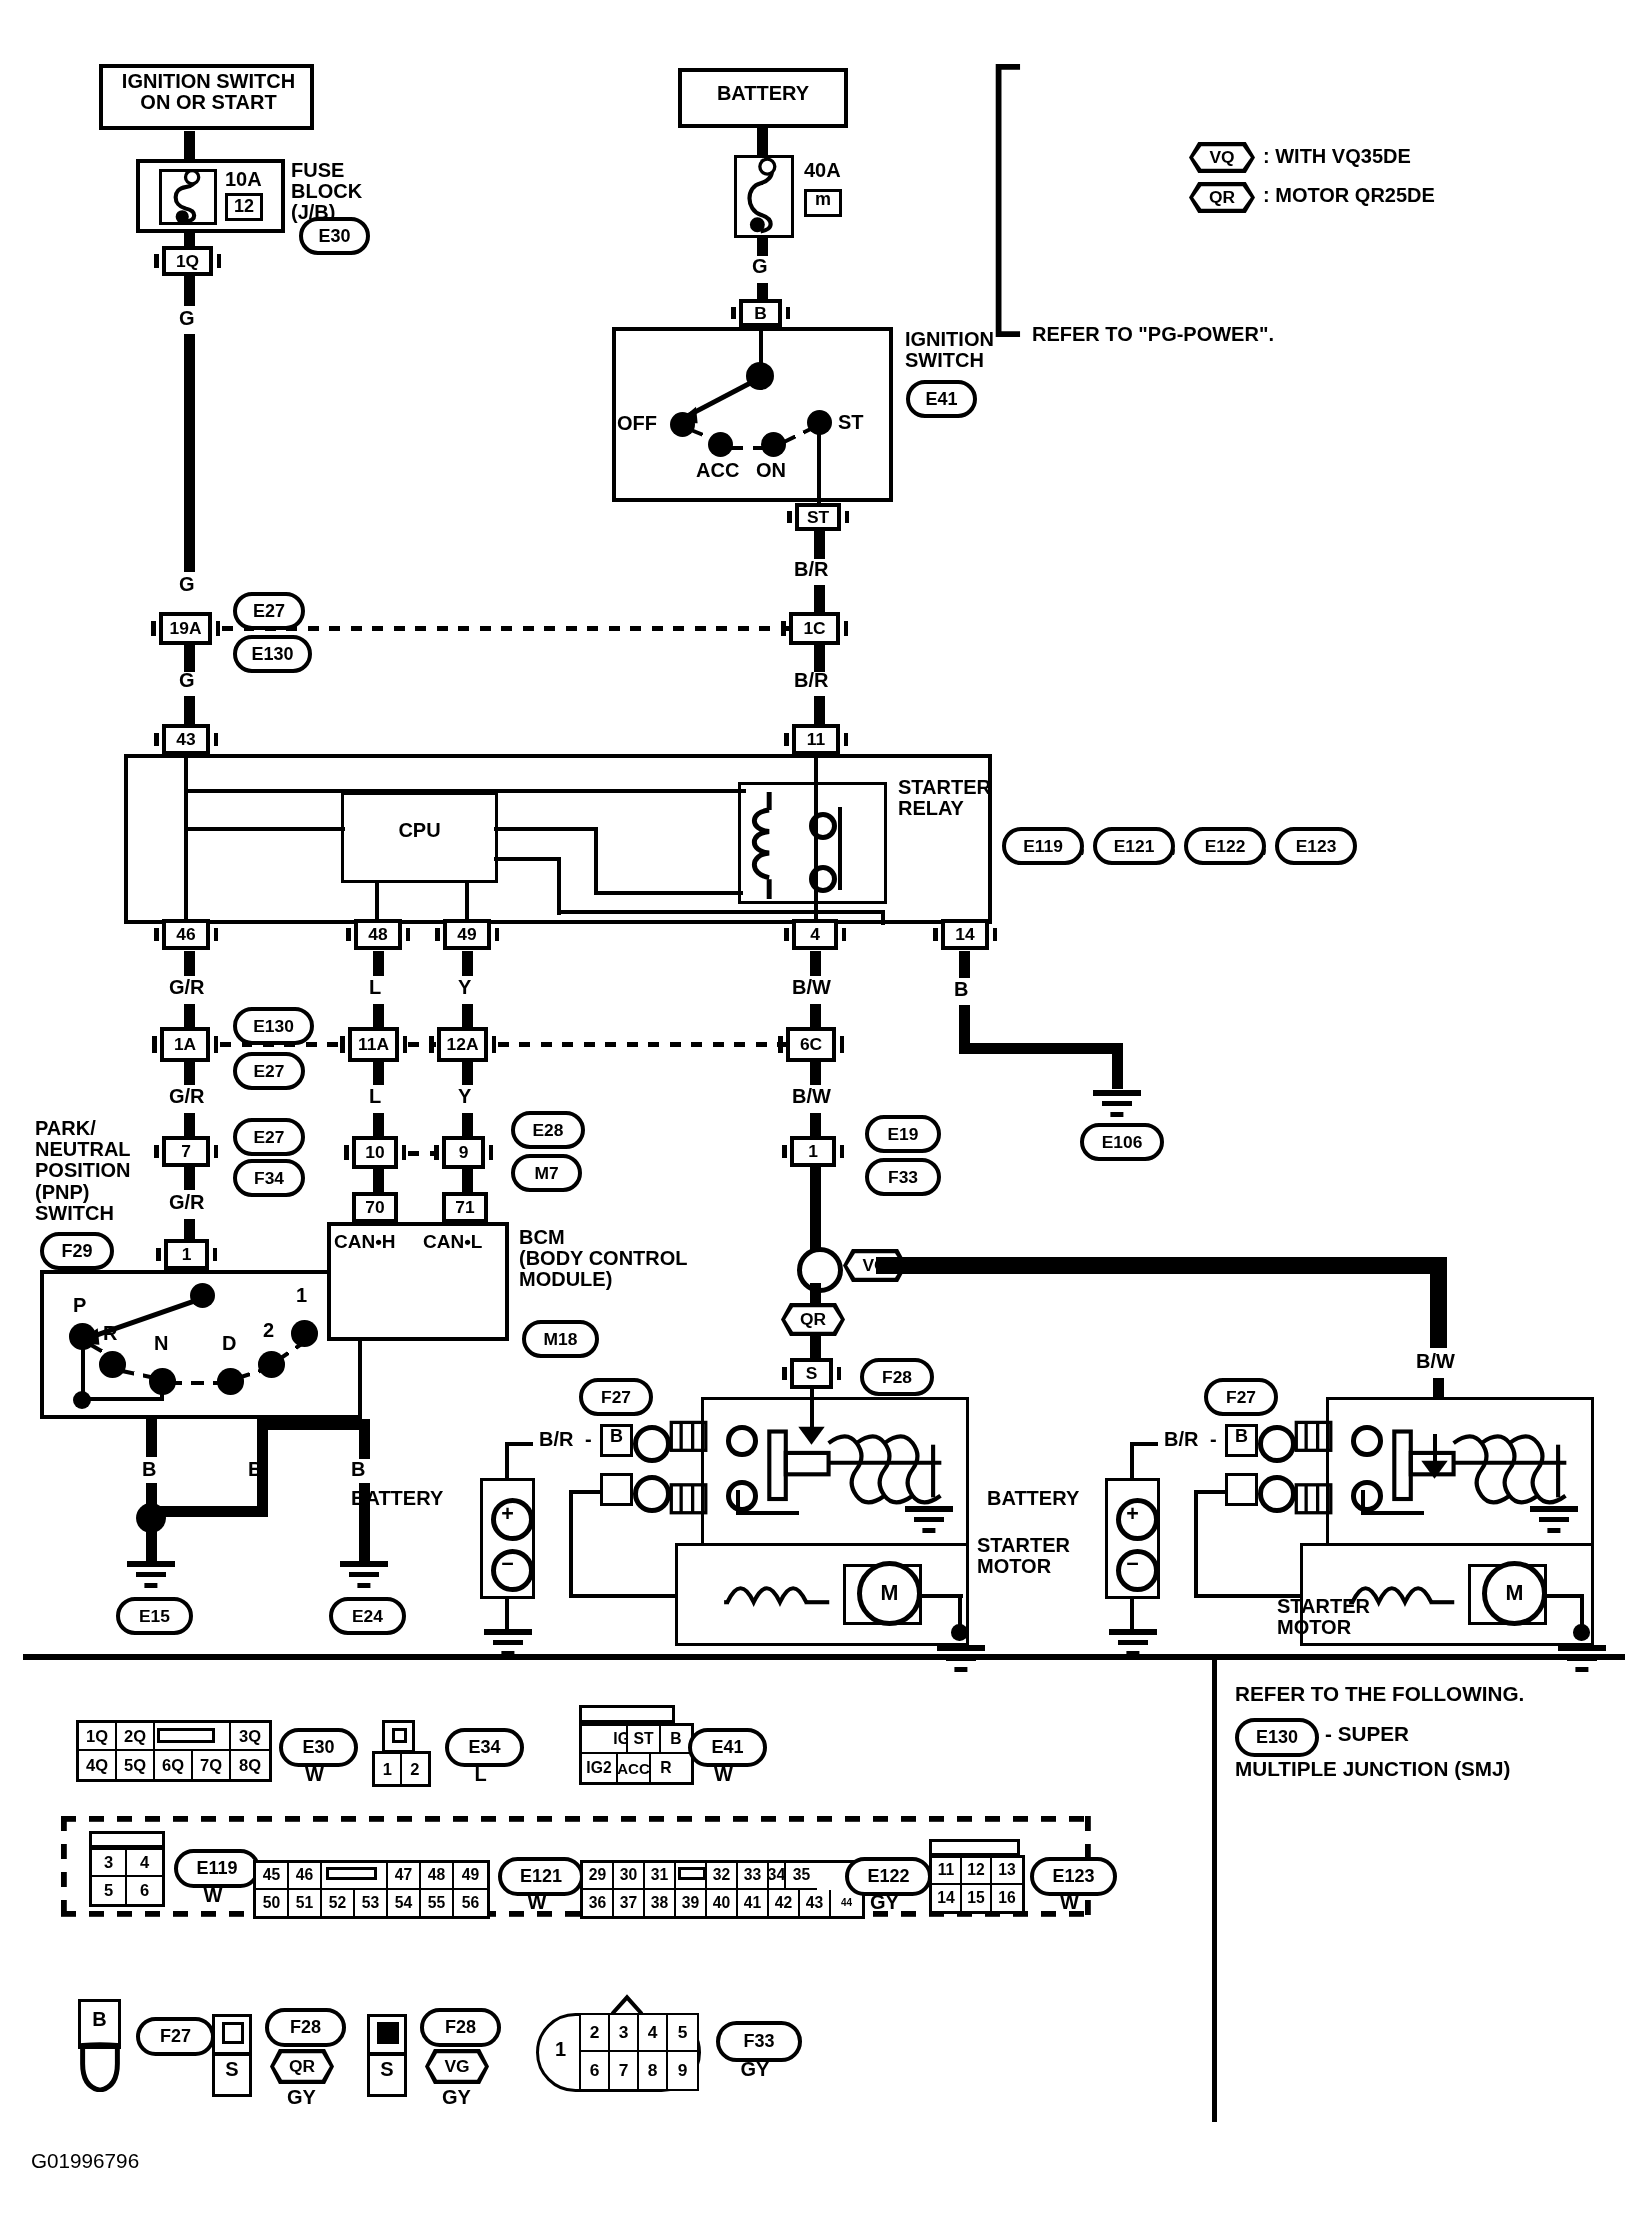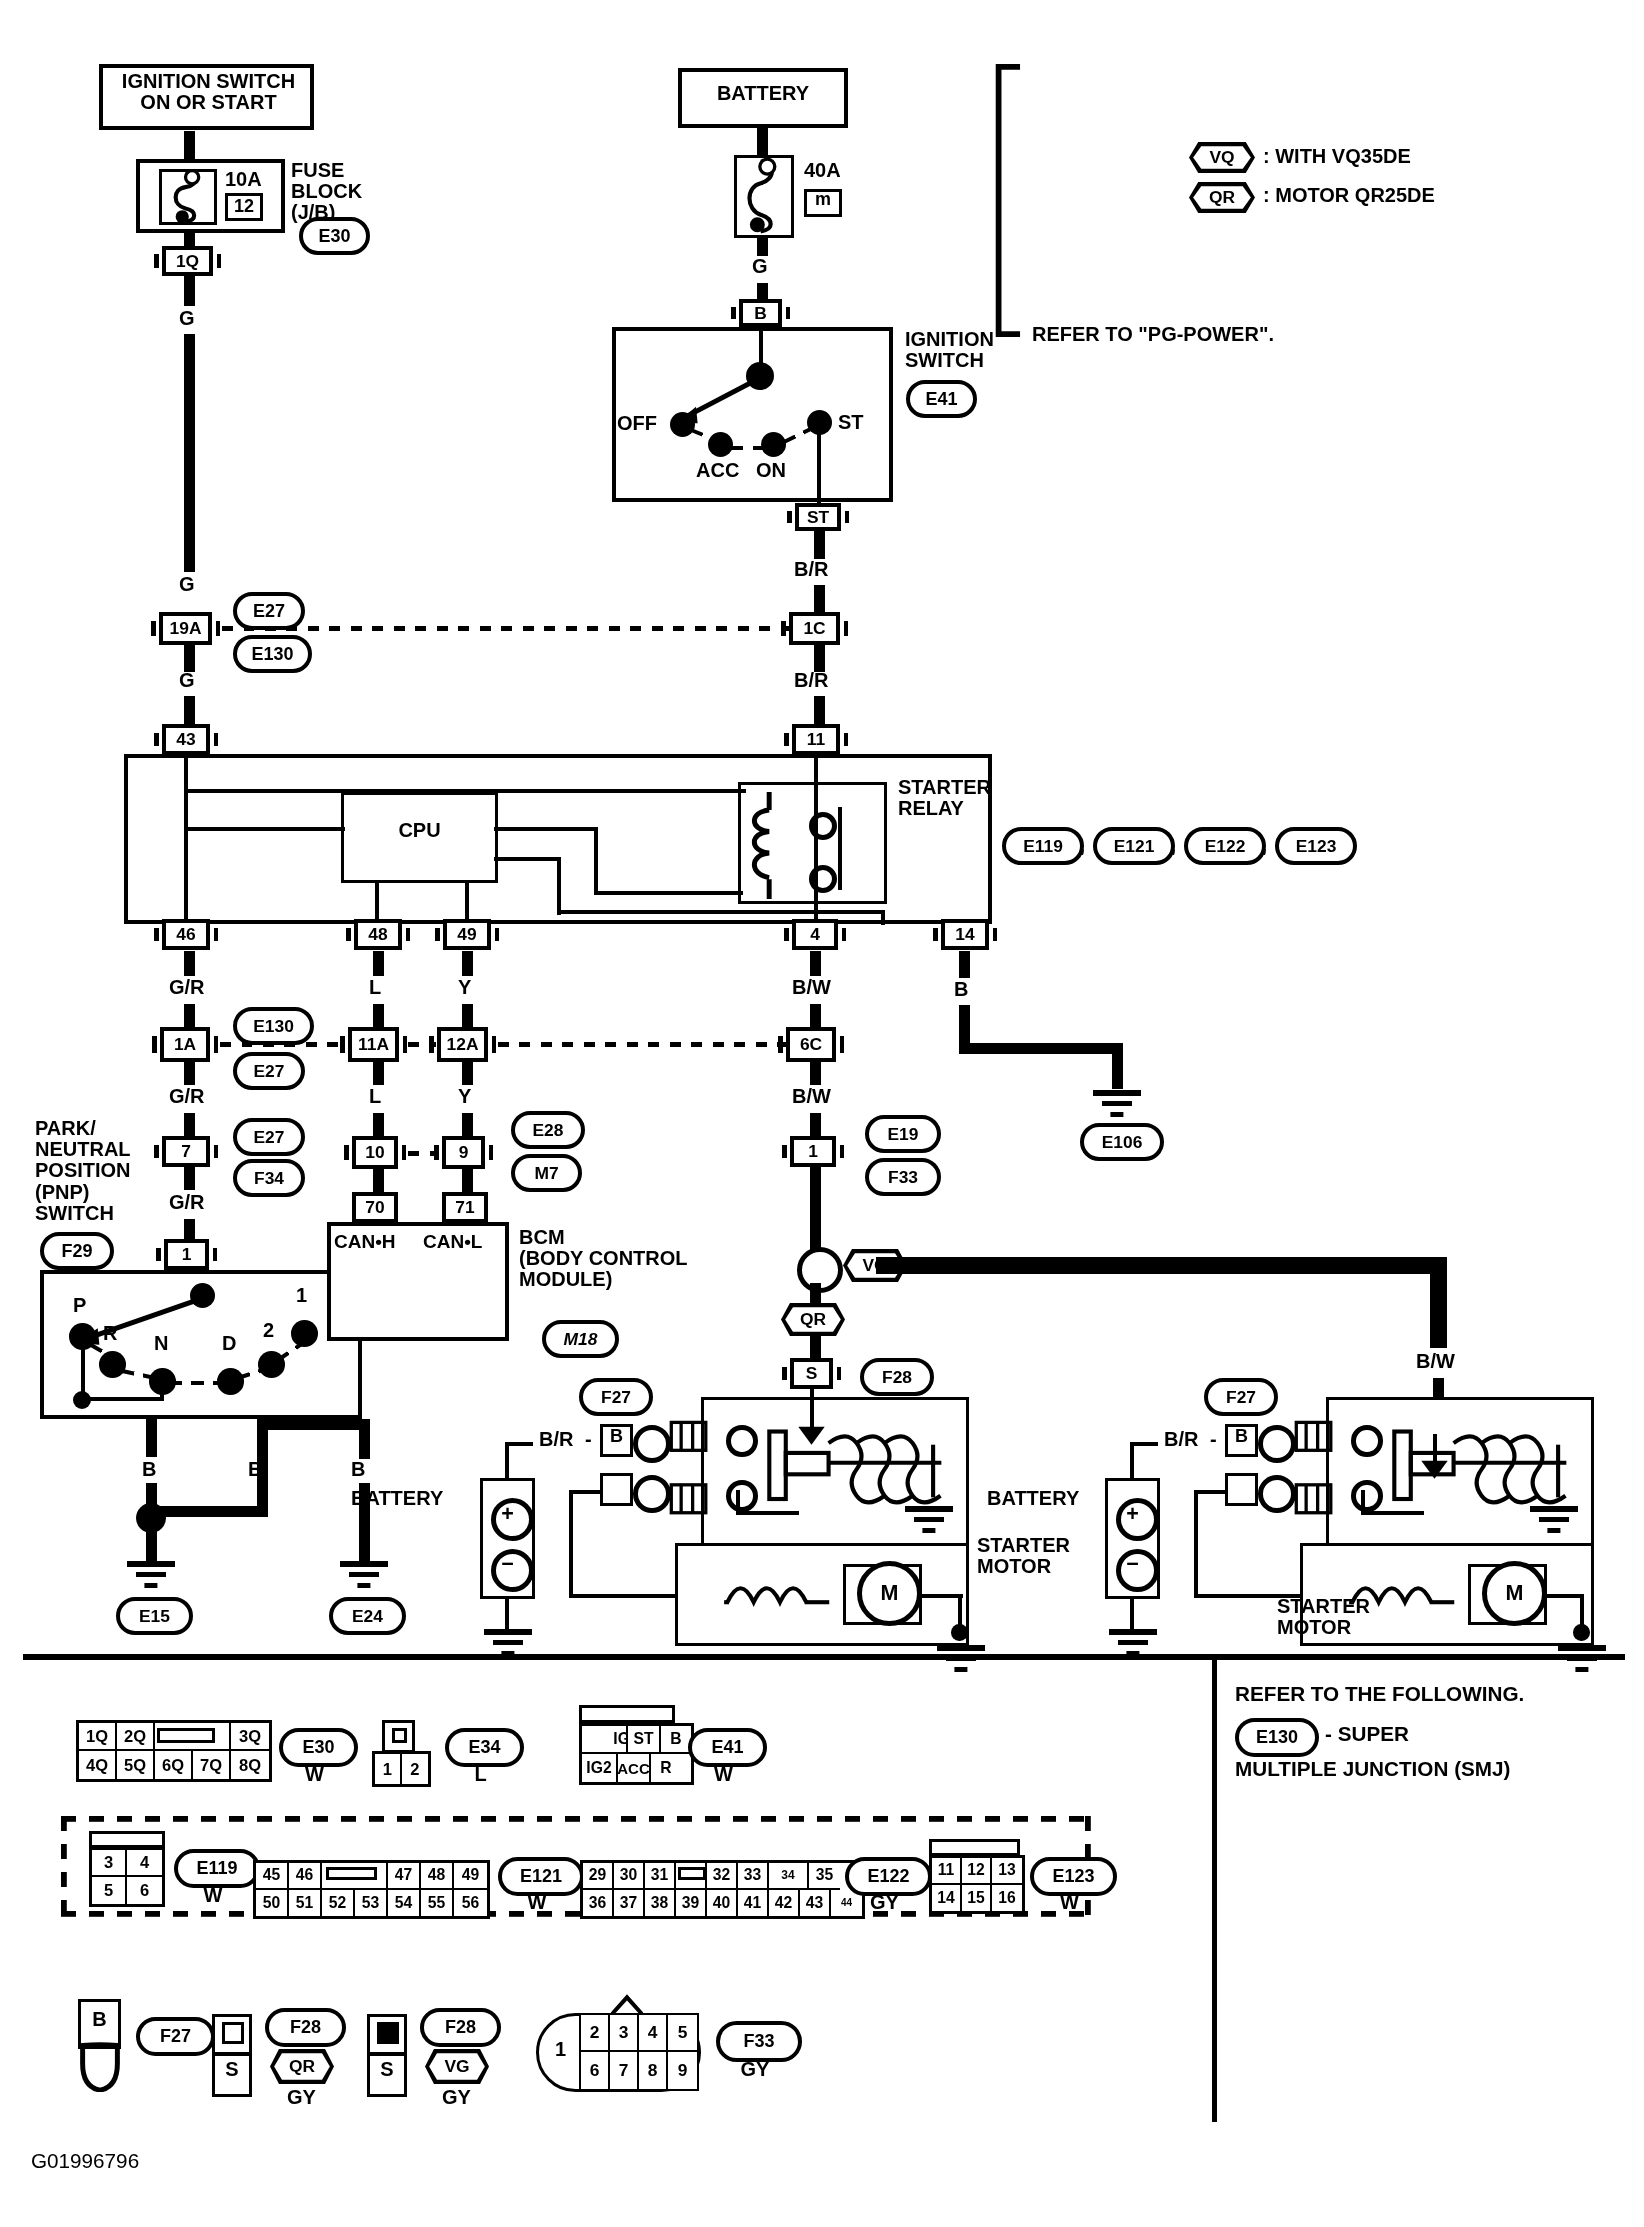--- a/index.html
+++ b/index.html
@@ -424,21 +424,21 @@
   </div>
   <div class="term nolugs" style="left:442px;top:1192px;width:46px;height:31px;font-size:17.4px;">
     <span>71</span>
   </div>
   <div class="box" style="left:327px;top:1222px;width:182px;height:119px;"></div>
   <div class="t" style="left:334px;top:1232px;font-size:19px;">CAN•H</div>
   <div class="t" style="left:423px;top:1232px;font-size:19px;">CAN•L</div>
   <div class="t" style="left:519px;top:1227px;font-size:20px;">BCM
 (BODY CONTROL
 MODULE)</div>
-  <div class="badge" style="left:542px;top:1320px;width:69px;height:30px;font-size:17.4px;font-style:italic;">
+  <div class="badge" style="left:522px;top:1320px;width:69px;height:30px;font-size:17.4px;">
     <span>M18</span>
   </div>
 
   <div class="term" style="left:790px;top:1136px;width:46px;height:31px;font-size:17.4px;">
     <span>1</span>
   </div>
   <div class="badge" style="left:865px;top:1115px;width:68px;height:30px;font-size:17.4px;">
     <span>E19</span>
   </div>
   <div class="badge" style="left:865px;top:1158px;width:68px;height:30px;font-size:17.4px;">
@@ -741,21 +741,21 @@
   <div class="t" style="left:498px;top:1892px;width:78px;text-align:center;font-size:20px;">W</div>
 
   <div class="cells" style="left:580px;top:1860px;">
     <div class="crow">
       <div class="cell" style="width:31px;height:26.5px;font-size:15.7px;">29</div>
       <div class="cell" style="width:31px;height:26.5px;font-size:15.7px;">30</div>
       <div class="cell" style="width:31px;height:26.5px;font-size:15.7px;">31</div>
       <div class="cell blank" style="width:31px;height:26.5px;"></div>
       <div class="cell" style="width:31px;height:26.5px;font-size:15.7px;">32</div>
       <div class="cell" style="width:31px;height:26.5px;font-size:15.7px;">33</div>
-      <div class="cell" style="width:40px;height:26.5px;font-size:12px;">34</div>
+      <div class="cell" style="width:17px;height:26.5px;font-size:16px;">34</div>
       <div class="cell" style="width:31px;height:26.5px;font-size:15.7px;">35</div>
     </div>
     <div class="crow">
       <div class="cell" style="width:31px;height:26.5px;font-size:15.7px;">36</div>
       <div class="cell" style="width:31px;height:26.5px;font-size:15.7px;">37</div>
       <div class="cell" style="width:31px;height:26.5px;font-size:15.7px;">38</div>
       <div class="cell" style="width:31px;height:26.5px;font-size:15.7px;">39</div>
       <div class="cell" style="width:31px;height:26.5px;font-size:15.7px;">40</div>
       <div class="cell" style="width:31px;height:26.5px;font-size:15.7px;">41</div>
       <div class="cell" style="width:31px;height:26.5px;font-size:15.7px;">42</div>

